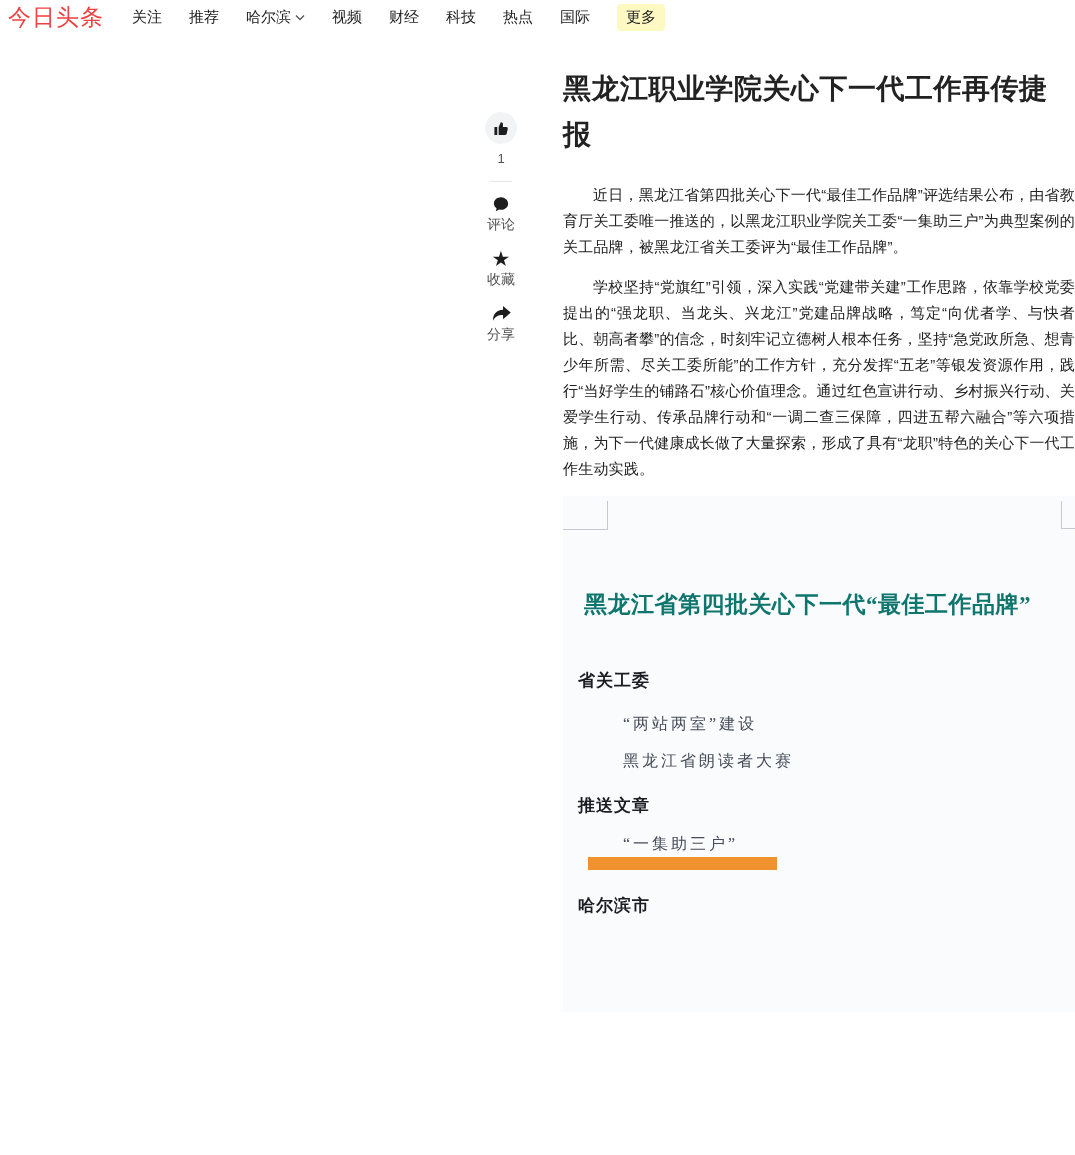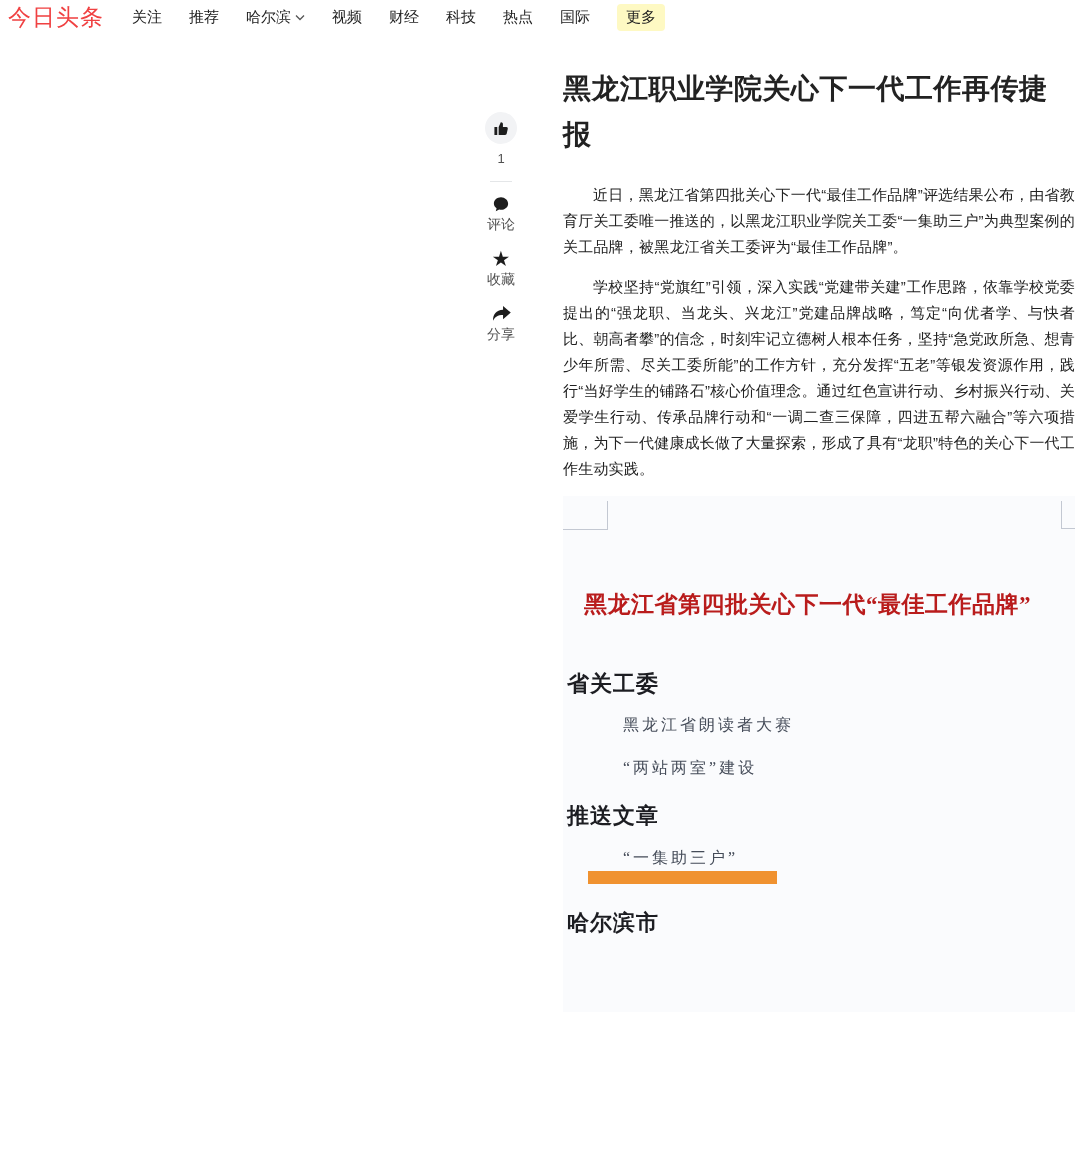--- a/index.html
+++ b/index.html
@@ -74,26 +74,26 @@
     position: relative; width: 512px; height: 516px; margin-top: 4px;
     background: #fafbfd; overflow: hidden; cursor: pointer;
   }
   .corner-tl-v { position: absolute; left: 44px; top: 5px; width: 1px; height: 29px; background: #c3c8d2; }
   .corner-tl-h { position: absolute; left: 0; top: 33px; width: 45px; height: 1px; background: #c3c8d2; }
   .corner-tr-v { position: absolute; right: 13px; top: 5px; width: 1px; height: 28px; background: #c3c8d2; }
   .corner-tr-h { position: absolute; right: 0; top: 32px; width: 13px; height: 1px; background: #c3c8d2; }
 
   .fig-title {
     font-family: "Liberation Serif", "DejaVu Serif", serif;
-    font-weight: 700; font-size: 23px; color: #b91c1c;
+    font-weight: 700; font-size: 23px; color: #0f766e;
     margin: 93px 0 0 21px; letter-spacing: 0.5px; white-space: nowrap;
   }
   .fig-heading {
-    font-size: 22px; font-weight: 700; color: #1c1d22;
-    margin-left: 4px; letter-spacing: 1px;
+    font-size: 17px; font-weight: 700; color: #1c1d22;
+    margin-left: 15px; letter-spacing: 1px;
   }
   .fig-item {
     font-family: "Liberation Serif", "DejaVu Serif", serif;
     font-size: 16px; color: #454c59;
     margin-left: 60px; letter-spacing: 3px; white-space: nowrap;
   }
   .h-gwk { margin-top: 49px; }
   .i-1 { margin-top: 22px; }
   .i-2 { margin-top: 16px; }
   .h-jyt { margin-top: 22px; }
@@ -174,22 +174,22 @@
 
   <div class="figure">
     <div class="corner-tl-v"></div>
     <div class="corner-tl-h"></div>
     <div class="corner-tr-v"></div>
     <div class="corner-tr-h"></div>
 
     <div class="fig-title">黑龙江省第四批关心下一代“最佳工作品牌”</div>
 
     <div class="fig-heading h-gwk">省关工委</div>
+    <div class="fig-item i-1">“两站两室”建设</div>
     <div class="fig-item i-2">黑龙江省朗读者大赛</div>
-    <div class="fig-item i-1">“两站两室”建设</div>
 
     <div class="fig-heading h-jyt">推送文章</div>
     <div class="fig-item i-3">“一集助三户”</div>
     <div class="orange-bar" style="background: rgb(240, 146, 48);"></div>
 
     <div class="fig-heading h-heb">哈尔滨市</div>
 
   </div>
 </div>
 

